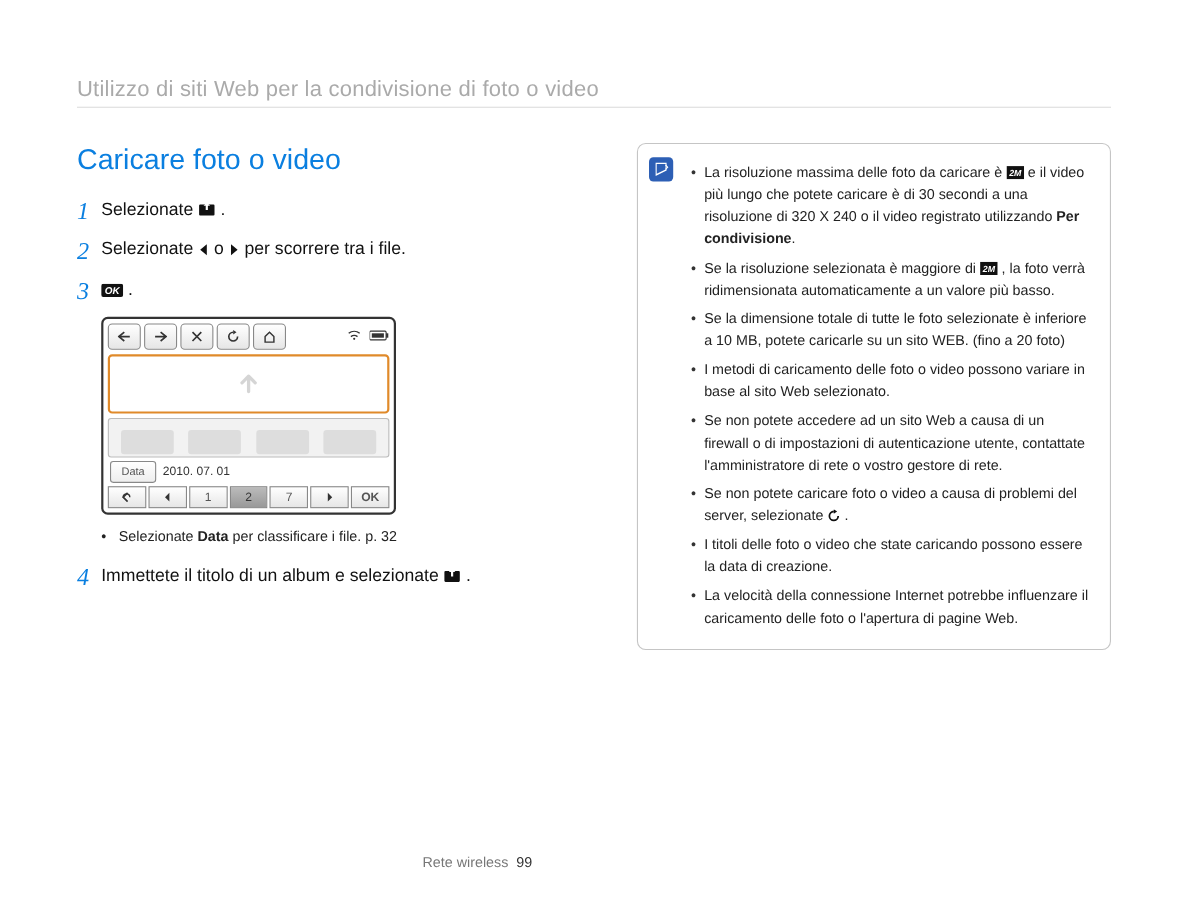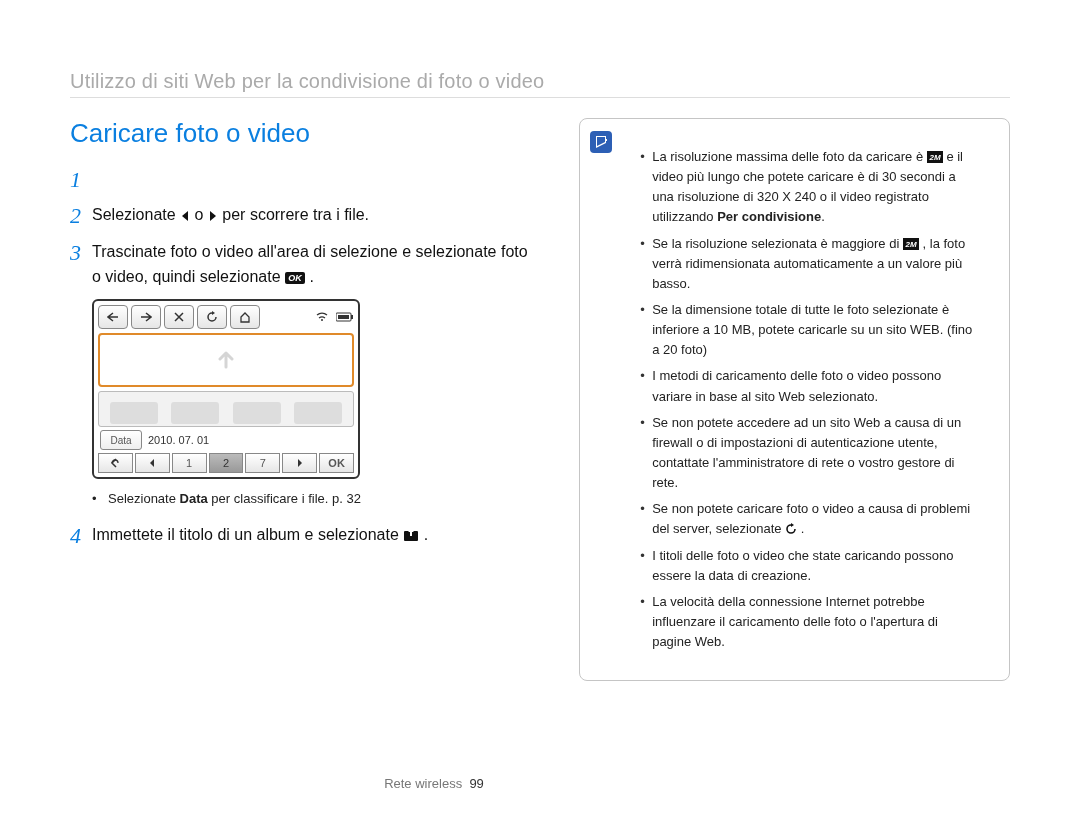--- a/index.html
+++ b/index.html
@@ -18,21 +18,21 @@
     box-sizing: border-box;
     padding: 70px 70px 0 70px;
   }
   .breadcrumb {
     font-size: 20px;
     color: #aaa;
     font-weight: 300;
     letter-spacing: 0.2px;
     border-bottom: 1px solid #ddd;
     padding-bottom: 4px;
-    margin-bottom: 20px;
+    margin-bottom: 32px;
   }
   .cols {
     display: flex;
     gap: 40px;
   }
   .col-left {
     width: 490px;
   }
   .col-right {
     width: 450px;
@@ -191,21 +191,21 @@
     left: 10px;
     top: 12px;
     width: 22px;
     height: 22px;
     border-radius: 4px;
     background: #2d5fb5;
     color: #fff;
     display:flex; align-items:center; justify-content:center;
   }
   .notebox ul {
-    margin: 16px;
+    margin: 4px;
     padding: 0;
     list-style: none;
   }
   .notebox li {
     position: relative;
     padding-left: 12px;
     margin-bottom: 6px;
   }
   .notebox li::before {
     content: "•";
@@ -236,20 +236,30 @@
 
   <div class="breadcrumb">Utilizzo di siti Web per la condivisione di foto o video</div>
 
   <div class="cols">
 
     <div class="col-left">
       <h2 class="h2">Caricare foto o video</h2>
 
       <div class="step">
         <div class="num">1</div>
+        <div class="txt">
+          <span>Selezionate </span>
+          <span class="inline-icon">
+            <svg width="16" height="14" viewBox="0 0 16 14">
+                <rect x="1" y="3" width="14" height="10" rx="1" fill="#111"></rect>
+                <path d="M8 1 L11 4 L9 4 L9 8 L7 8 L7 4 L5 4 Z" fill="#fff"></path>
+              </svg>
+          </span>
+          <span>.</span>
+        </div>
       </div>
 
       <div class="step">
         <div class="num">2</div>
         <div class="txt">
           <span>Selezionate </span>
           <span class="inline-icon">
             <svg width="10" height="12" viewBox="0 0 10 12">
                 <path d="M8 1 L2 6 L8 11 Z" fill="#111"></path>
               </svg>
@@ -260,21 +270,20 @@
                 <path d="M2 1 L8 6 L2 11 Z" fill="#111"></path>
               </svg>
           </span>
           <span> per scorrere tra i file.</span>
         </div>
       </div>
 
       <div class="step">
         <div class="num">3</div>
         <div class="txt">
-          <span>Trascinate foto o video all'area di selezione e selezionate foto o video, quindi selezionate </span>
           <span class="inline-icon">
             <svg width="20" height="12" viewBox="0 0 20 12">
                 <rect x="0" y="0" width="20" height="12" rx="2" fill="#111"></rect>
                 <text x="10" y="9" font-size="9" font-weight="bold" fill="#fff" text-anchor="middle" font-family="Arial">OK</text>
               </svg>
           </span>
           <span>.</span>
         </div>
       </div>
 

